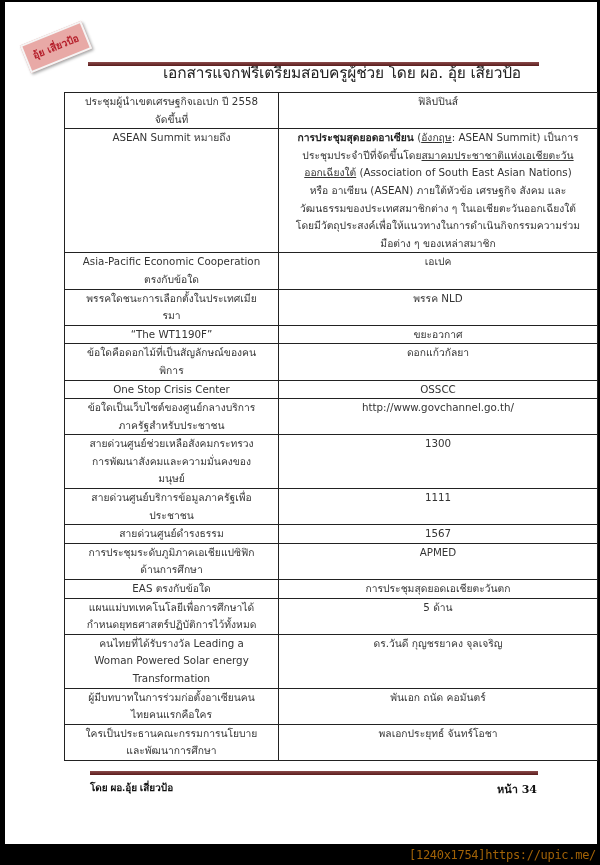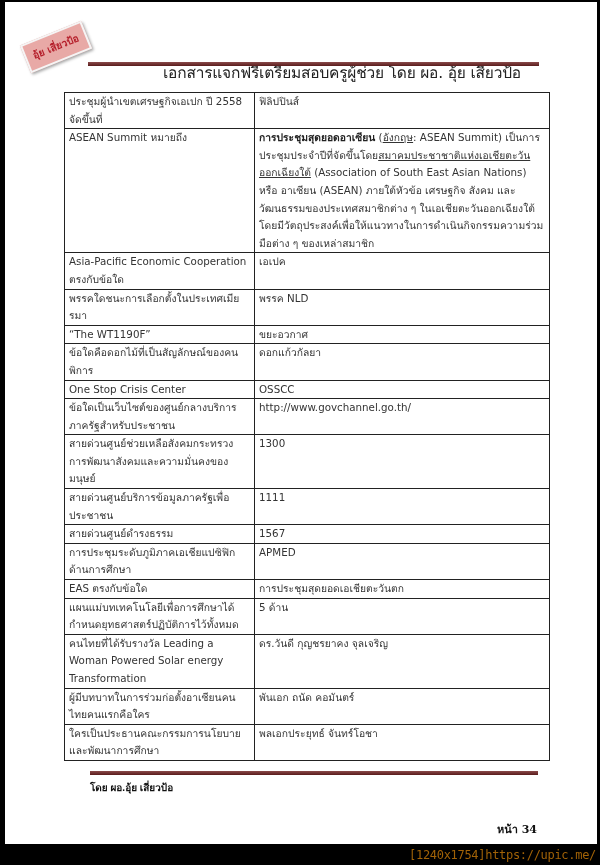--- a/index.html
+++ b/index.html
@@ -26,38 +26,37 @@
   .header-line {
     position: absolute; left: 83px; top: 60px; width: 451px; height: 4px;
     background: linear-gradient(#8a4a4a, #5a1c1c);
   }
   table.qa {
     position: absolute; left: 59px; top: 90px; width: 477px;
     border-collapse: collapse; font-size: 10.3px; color: #333; line-height: 17.6px;
     table-layout: fixed;
   }
   table.qa td {
-    border: 1px solid #222; vertical-align: top; padding: 0 4px;
+    border: 1px solid #222; vertical-align: top; padding: 0 16px; text-align: center;
   }
   table.qa td.q { width: 181px; }
   table.qa td.a { width: 286px; }
   .b { font-weight: bold; color: #222; }
   .u { text-decoration: underline; }
   .footer-line {
     position: absolute; left: 85px; top: 769px; width: 448px; height: 4px;
     background: linear-gradient(#8a4a4a, #5a1c1c);
   }
   .footer-left {
     position: absolute; left: 85px; top: 778px; font-size: 10px; font-weight: bold; color: #111;
     font-family: Liberation Sans, sans-serif;
   }
   .footer-right {
     position: absolute; right: 60px; top: 778px; font-size: 11px; font-weight: bold; color: #111;
     font-family: "DejaVu Serif", serif;
-    margin-top: 40px;
   }
   .watermark {
     position: absolute; right: 4px; bottom: 3px; color: #a16207; font-size: 12px;
     font-family: "DejaVu Sans Mono", monospace; letter-spacing: -0.3px;
   }
 </style>
 </head>
 <body>
 
 <div class="page">

